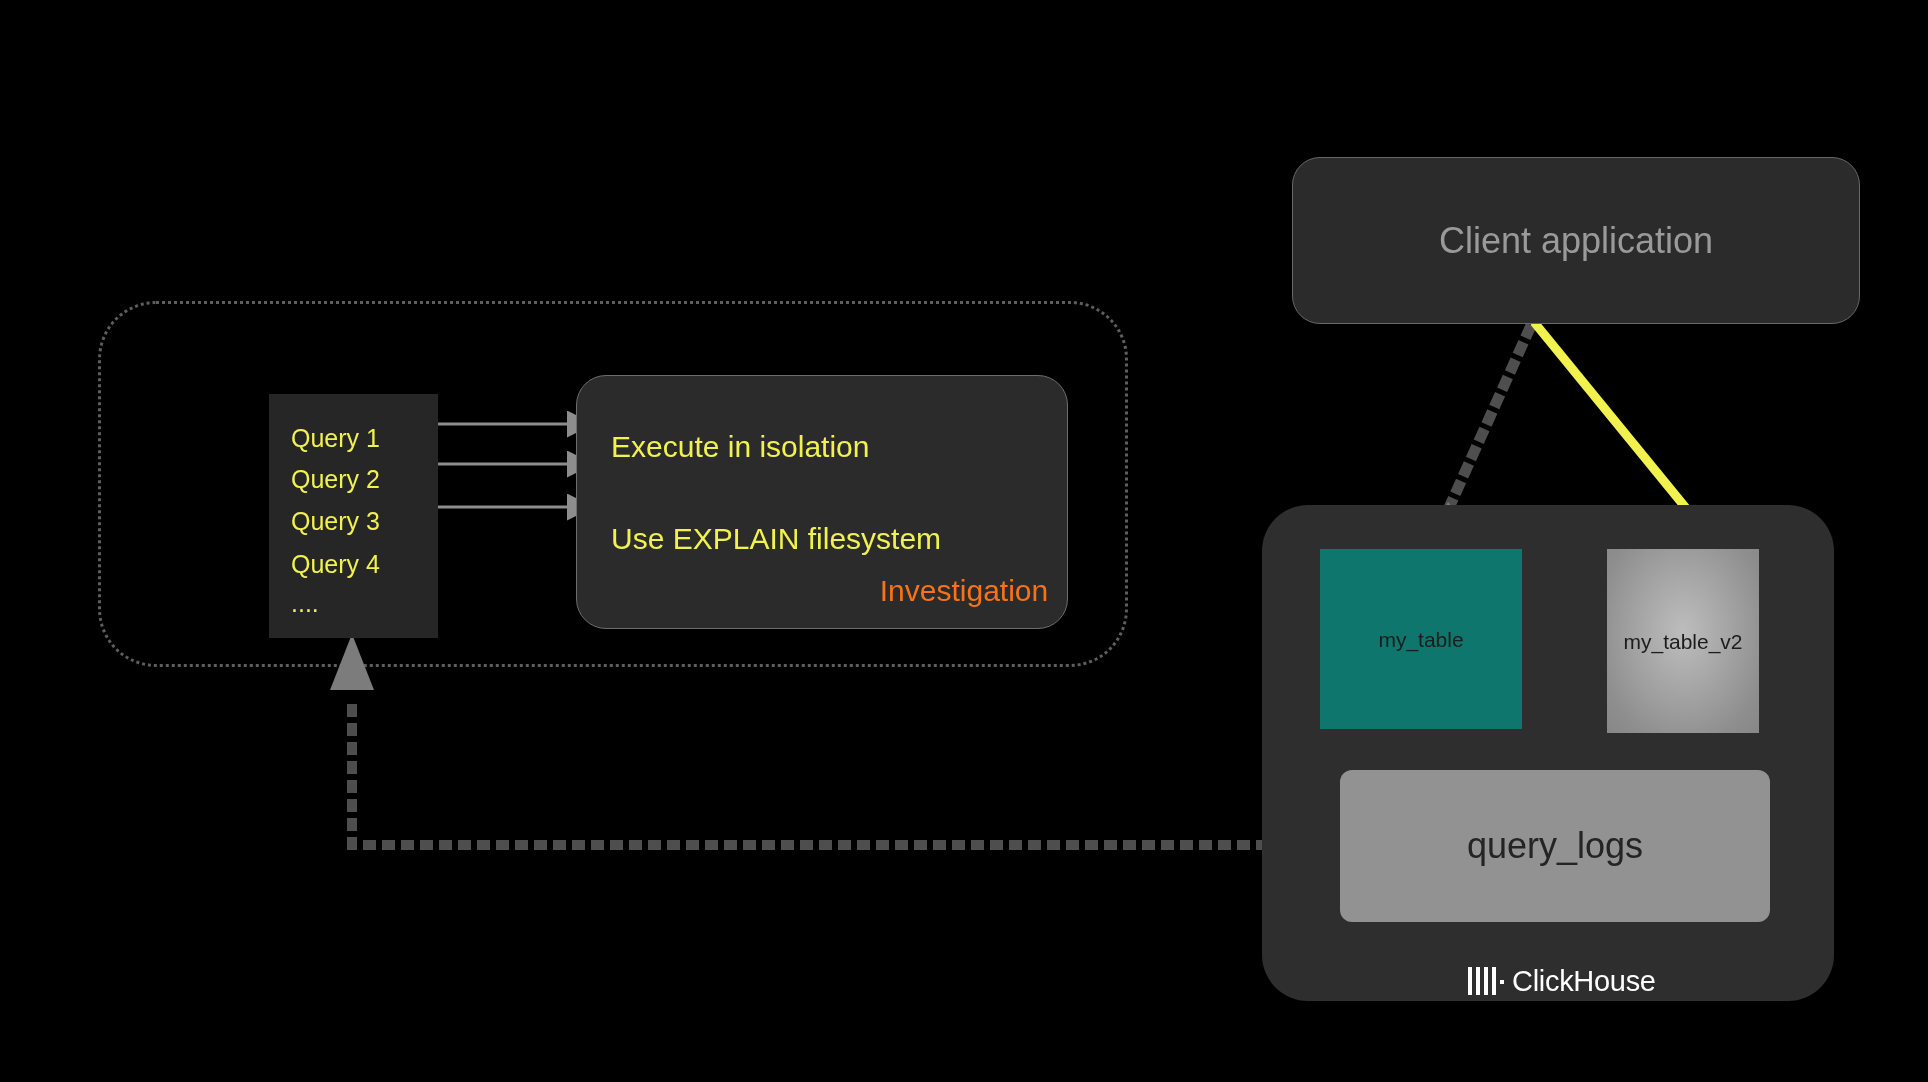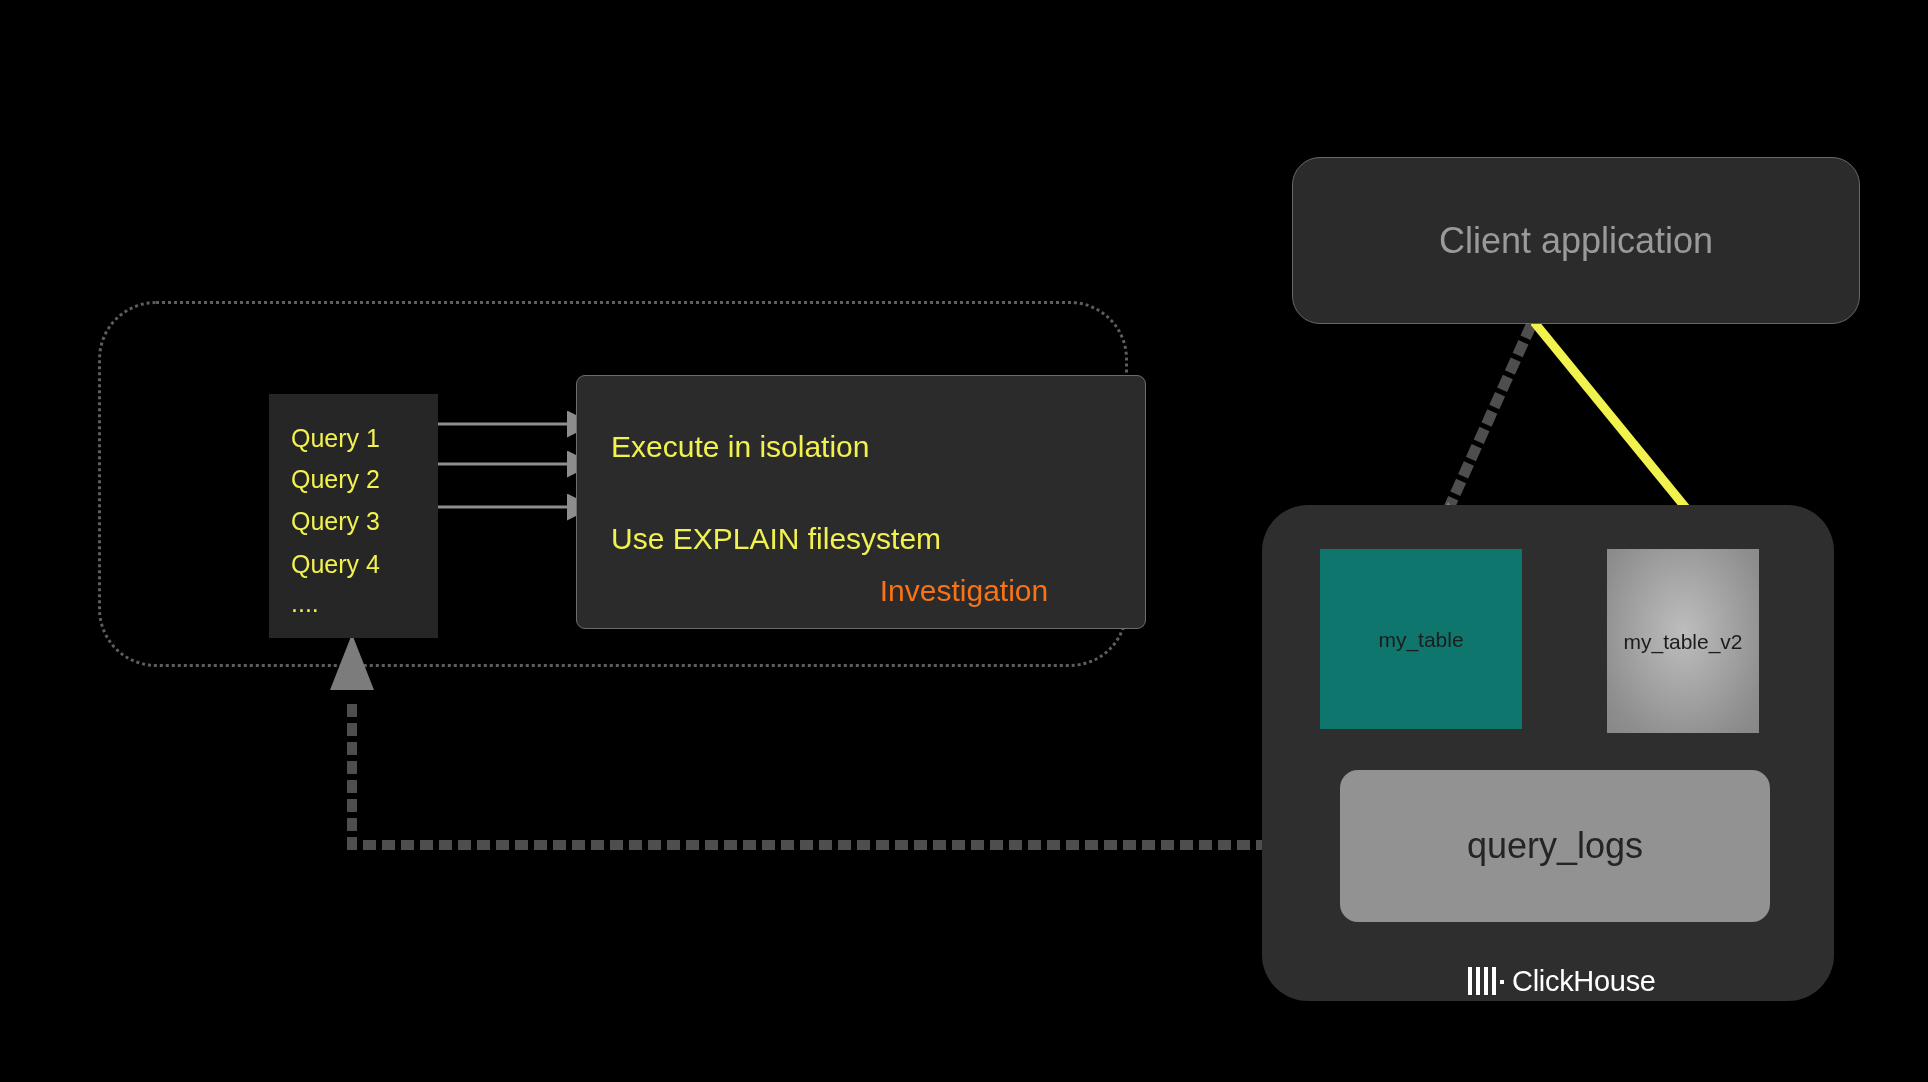--- a/index.html
+++ b/index.html
@@ -45,25 +45,25 @@
     color: #f2f24f;
     font-size: 25px;
     line-height: 25px;
     white-space: nowrap;
   }
 
   
   #investigation-panel {
     left: 576px;
     top: 375px;
-    width: 570px;
+    width: 492px;
     height: 254px;
     background: #2b2b2b;
     border: 1px solid #6d6d6d;
-    border-radius: 9px;
+    border-radius: 30px;
     box-sizing: border-box;
   }
   #investigation-panel .inv-line {
     position: absolute;
     left: 34px;
     color: #f2f24f;
     font-size: 30px;
     line-height: 30px;
     white-space: nowrap;
   }
@@ -131,21 +131,21 @@
     color: #1c1c1c;
     font-size: 21px;
     line-height: 21px;
   }
   #query-logs {
     left: 1340px;
     top: 770px;
     width: 430px;
     height: 152px;
     background: #929292;
-    border-radius: 18px;
+    border-radius: 12px;
     display: flex;
     align-items: center;
     justify-content: center;
   }
   #query-logs-label {
     color: #242424;
     font-size: 36px;
     line-height: 36px;
   }
 

